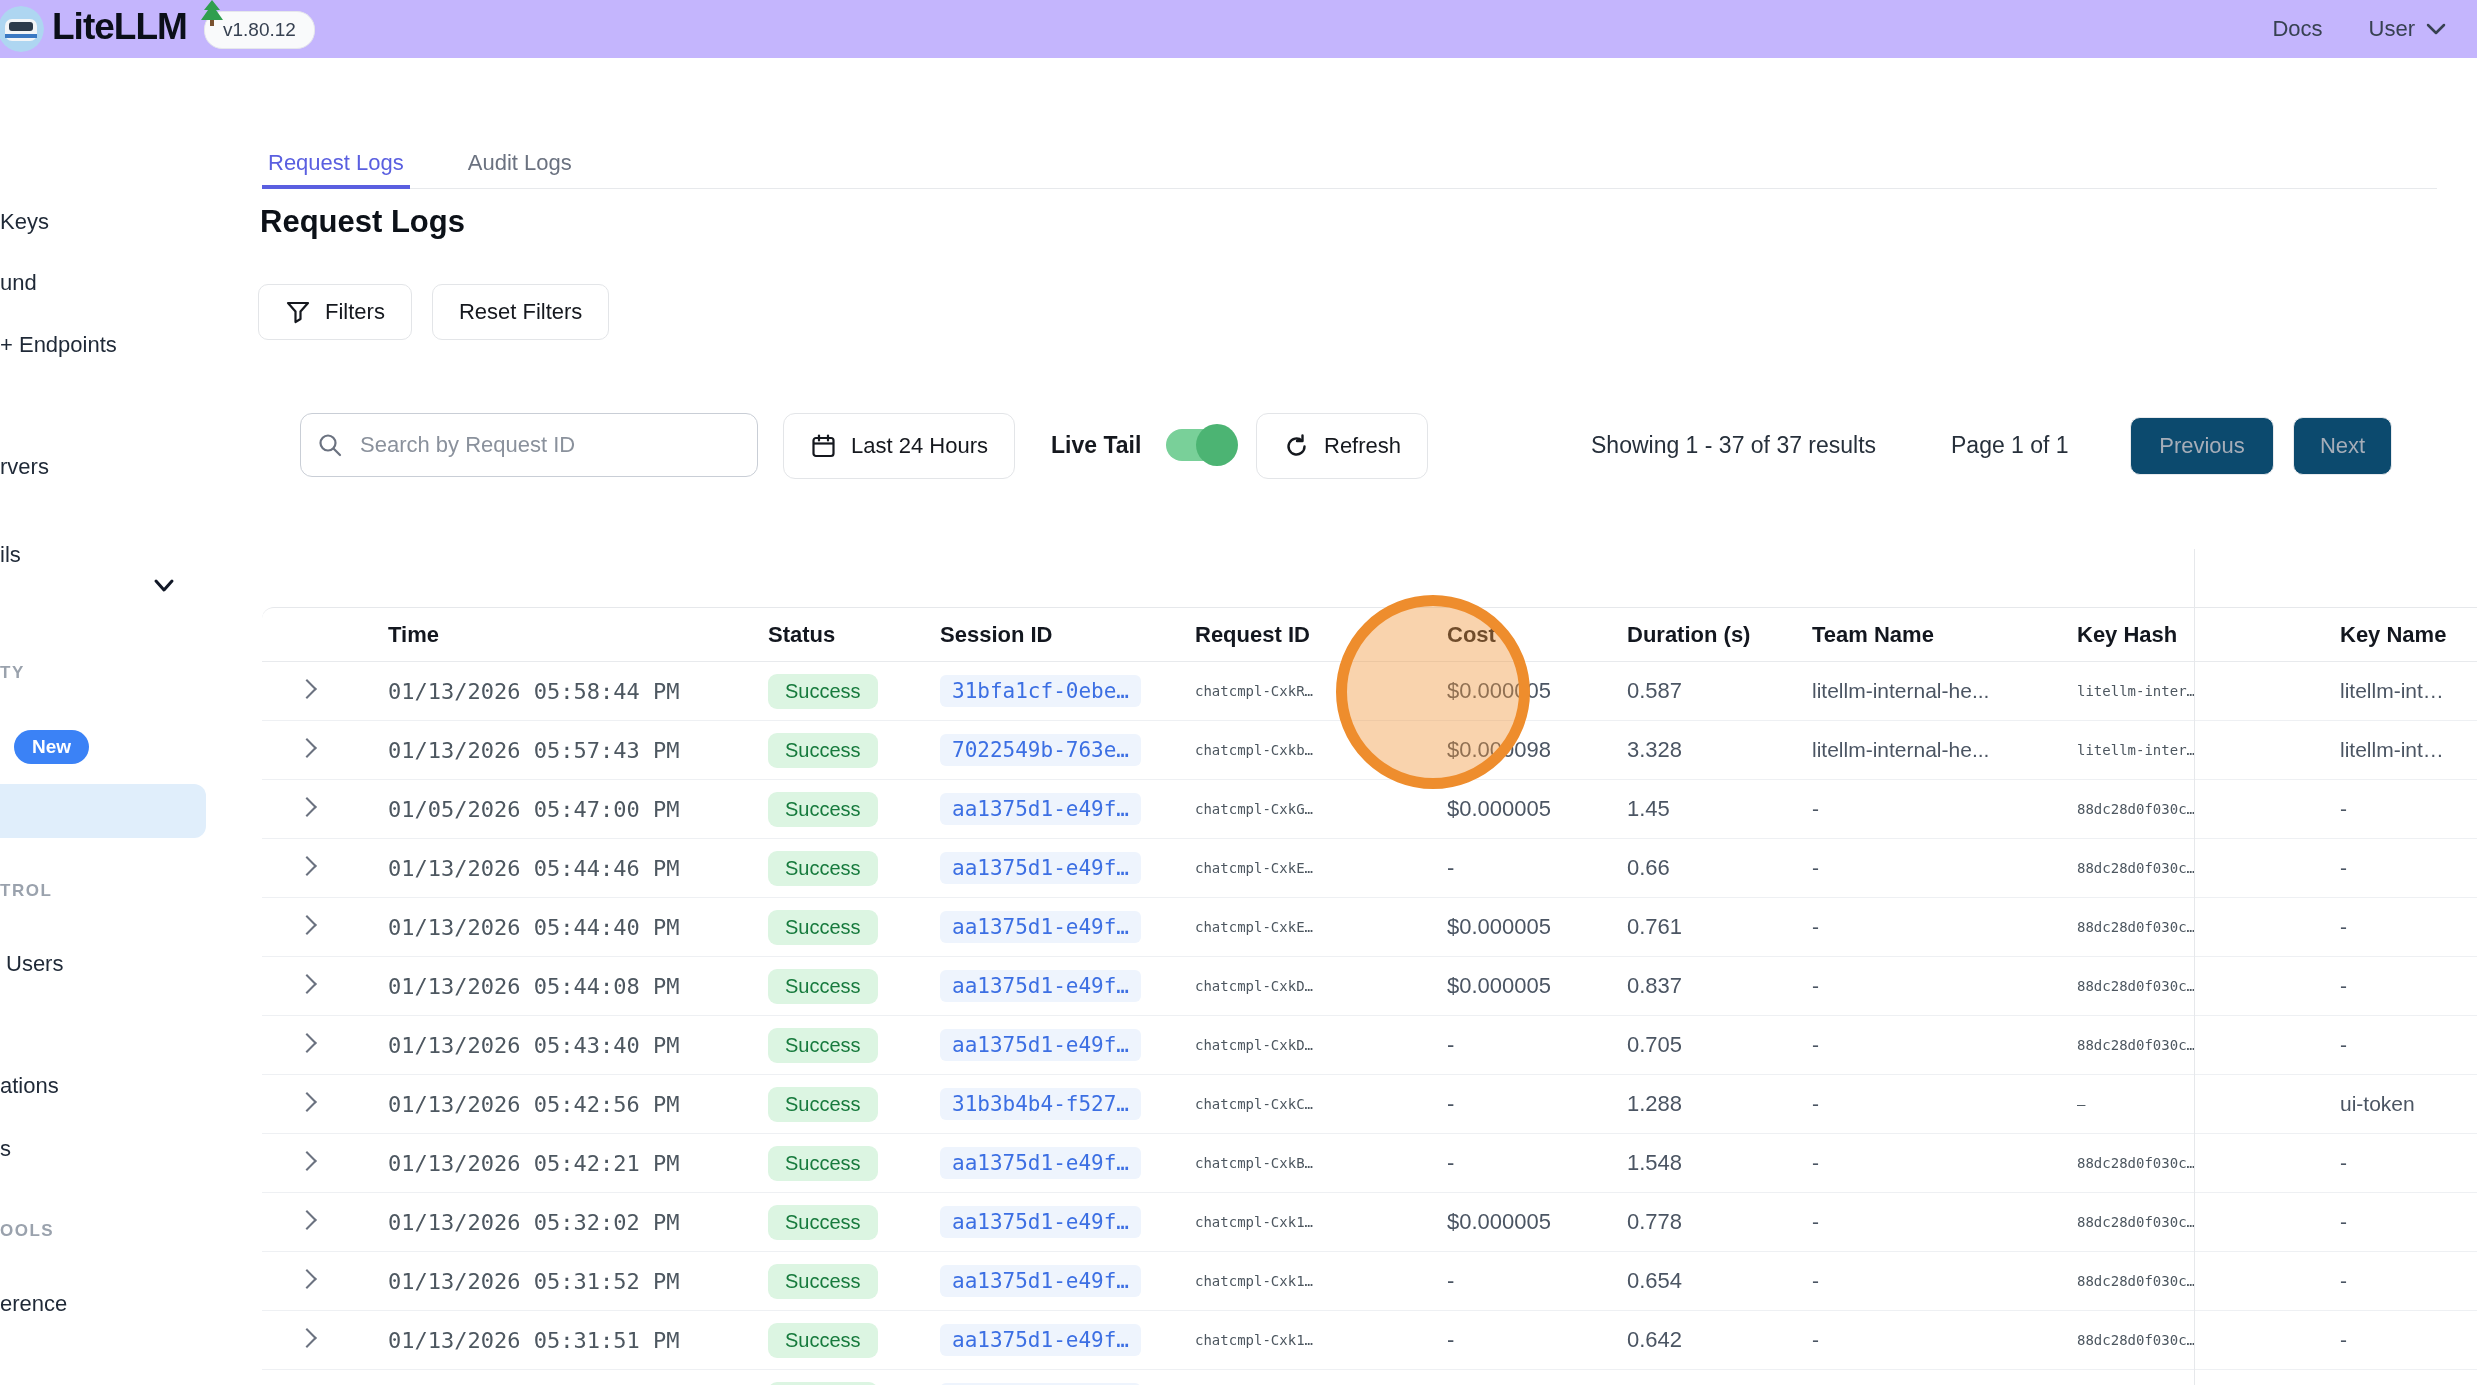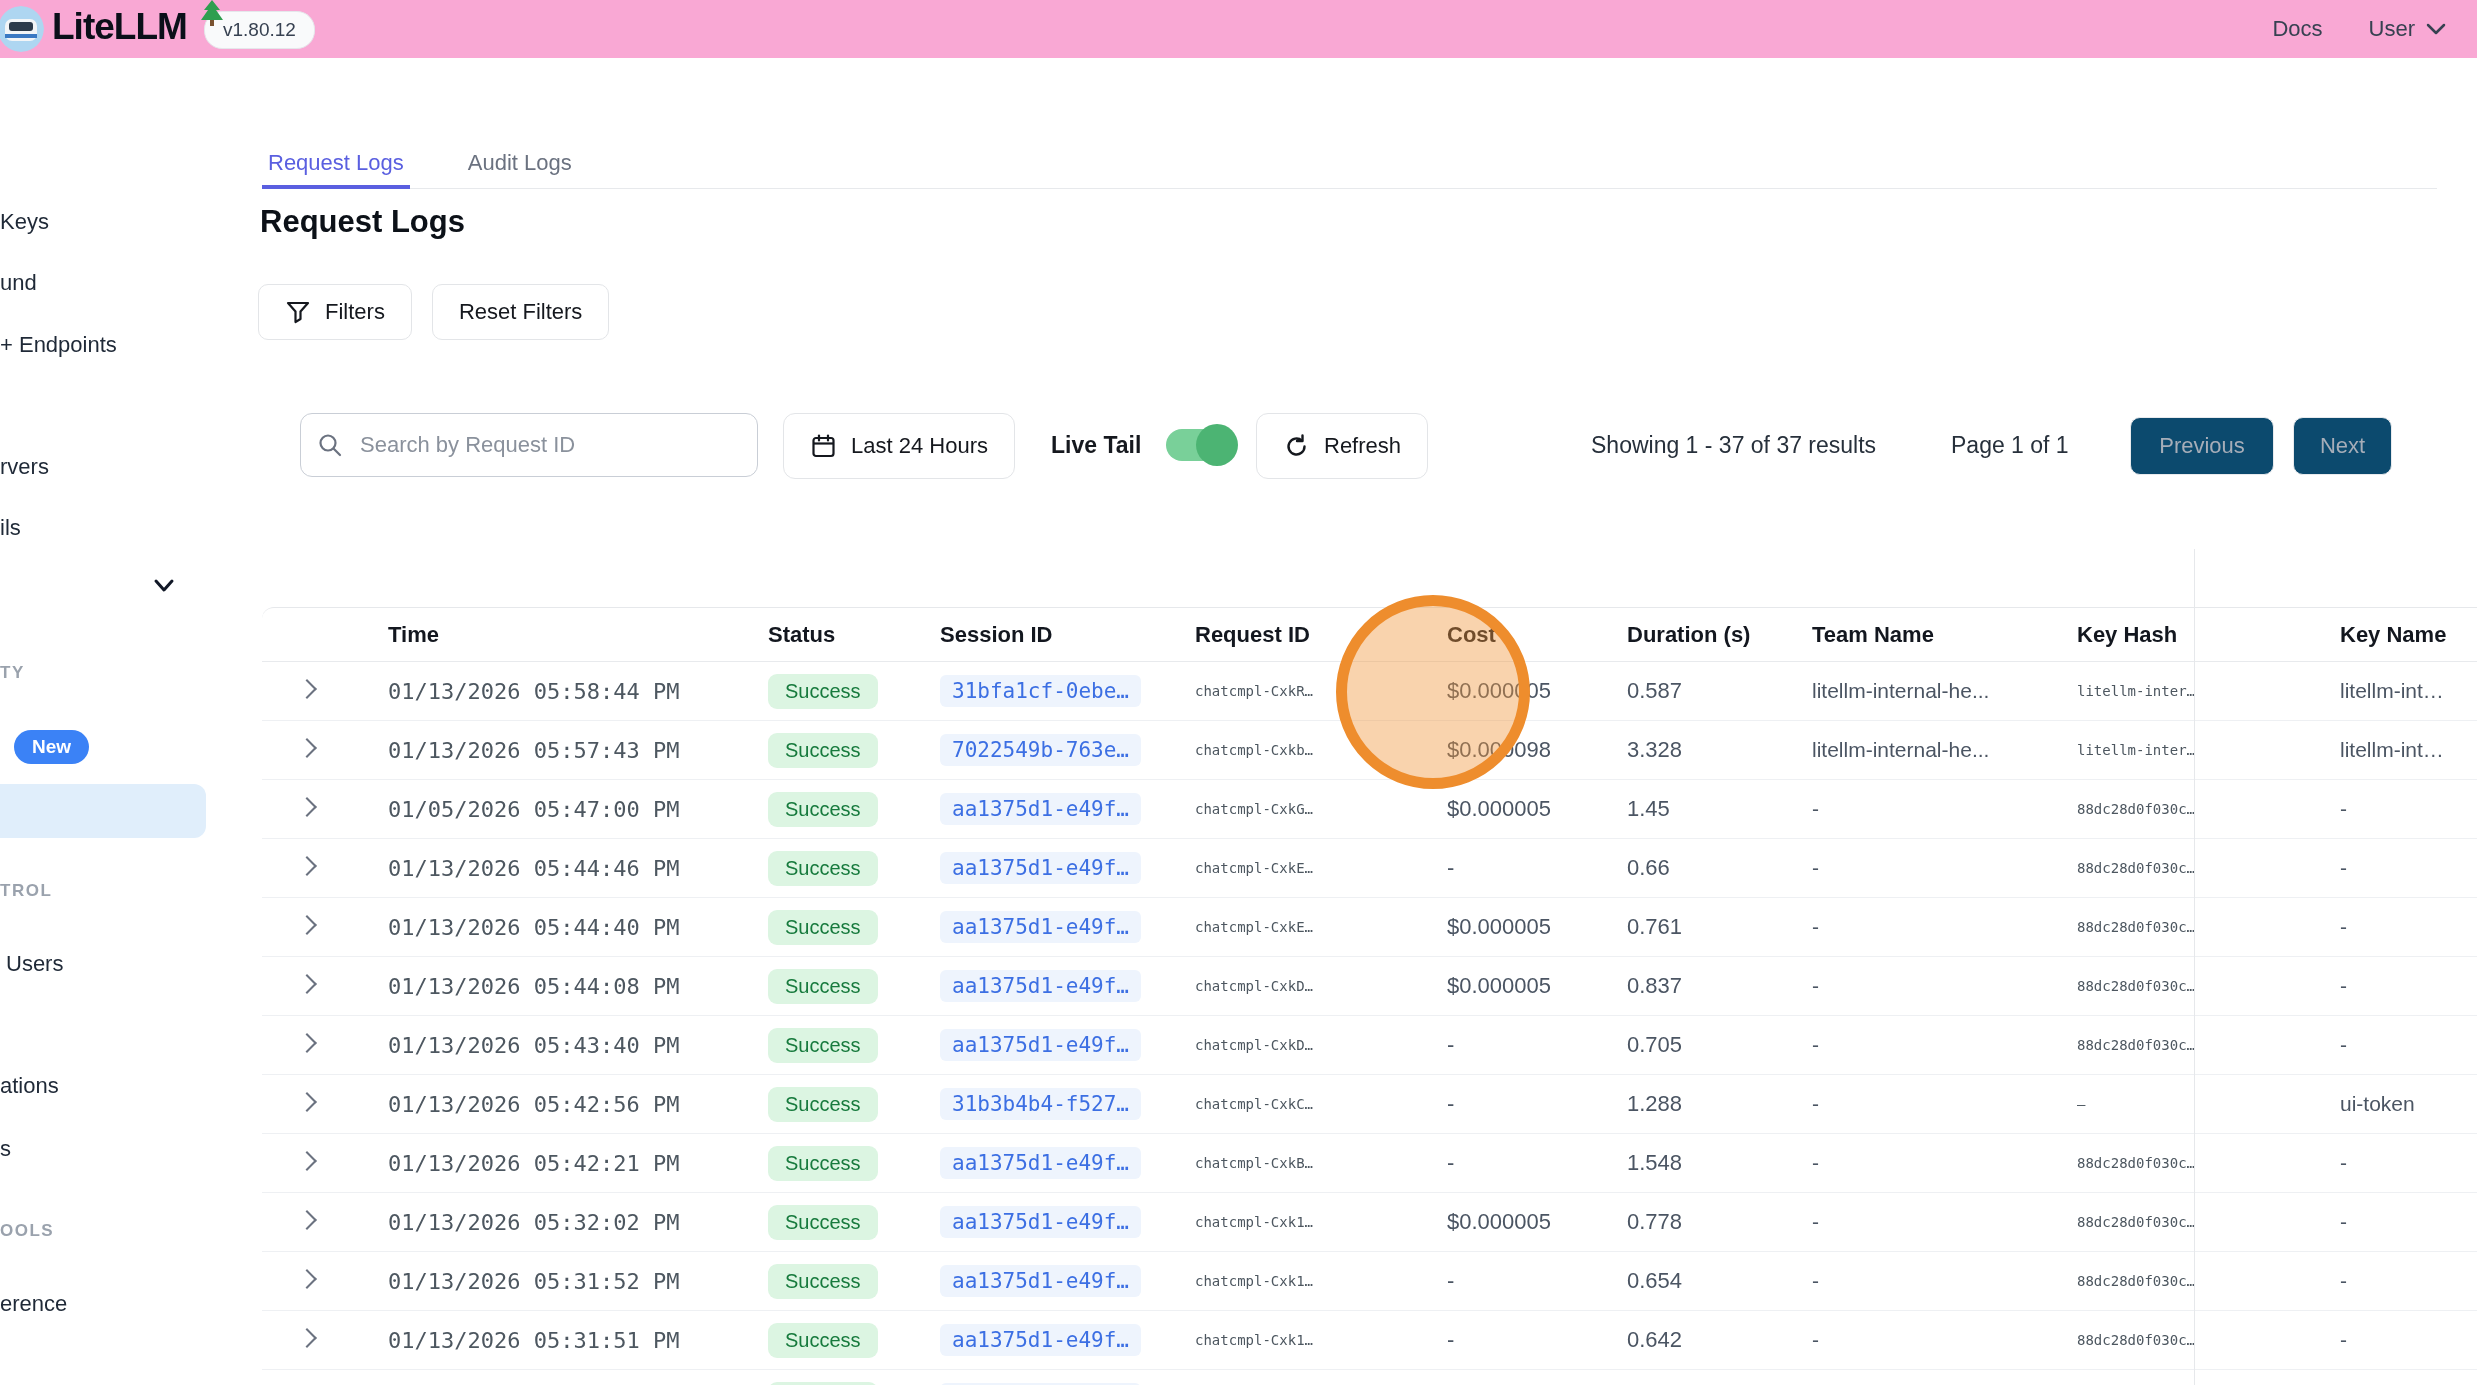--- a/index.html
+++ b/index.html
@@ -4,21 +4,21 @@
 <style>
   html,body{margin:0;padding:0;}
   body{
     width:2477px;height:1385px;overflow:hidden;position:relative;
     background:#ffffff;font-family:"Liberation Sans","DejaVu Sans",sans-serif;
     color:#111827;
   }
   .mono{font-family:"DejaVu Sans Mono","Liberation Mono",monospace;}
 
   
-  .topbar{position:absolute;top:0;left:0;right:0;height:58px;background:#f9a8d4;z-index:20;}
+  .topbar{position:absolute;top:0;left:0;right:0;height:58px;background:#c4b5fd;z-index:20;}
   .logo-circle{position:absolute;left:-2px;top:6px;width:46px;height:46px;border-radius:50%;overflow:hidden;}
   .brand{position:absolute;left:52px;top:6px;font-size:37px;font-weight:800;letter-spacing:-1px;color:#0b0f19;}
   .tree{position:absolute;left:198px;top:0px;z-index:2;}
   .version-badge{position:absolute;left:204px;top:11px;height:36px;padding:0 18px;border:1px solid #e5e7eb;
     background:#f9fafb;border-radius:18px;display:flex;align-items:center;font-size:19px;color:#374151;}
   .top-right{position:absolute;right:30px;top:0;height:58px;display:flex;align-items:center;gap:46px;}
   .top-link{font-size:22px;color:#374151;cursor:pointer;}
   .user-wrap{display:flex;align-items:center;gap:10px;font-size:22px;color:#374151;cursor:pointer;}
 
   
@@ -129,21 +129,21 @@
       </span>
     </div>
   </div>
 </div>
 
 <div class="sidebar">
   <div class="side-item" style="top:151px;">Keys</div>
   <div class="side-item" style="top:212px;">und</div>
   <div class="side-item" style="top:274px;">+ Endpoints</div>
   <div class="side-item" style="top:396px;">rvers</div>
-  <div class="side-item" style="top:457px;">ils</div>
+  <div class="side-item" style="top:484px;">ils</div>
   <div class="side-chevron">
     <svg width="24" height="16" viewBox="0 0 24 16">
         <polyline points="4,3 12,12 20,3" fill="none" stroke="#111827" stroke-width="3" stroke-linecap="round" stroke-linejoin="round"></polyline>
       </svg>
   </div>
   <div class="side-section" style="top:605px;">TY</div>
   <div class="new-badge">New</div>
   <div class="selected-item"></div>
   <div class="side-section" style="top:823px;">TROL</div>
   <div class="side-item" style="top:893px;left:6px;">Users</div>

